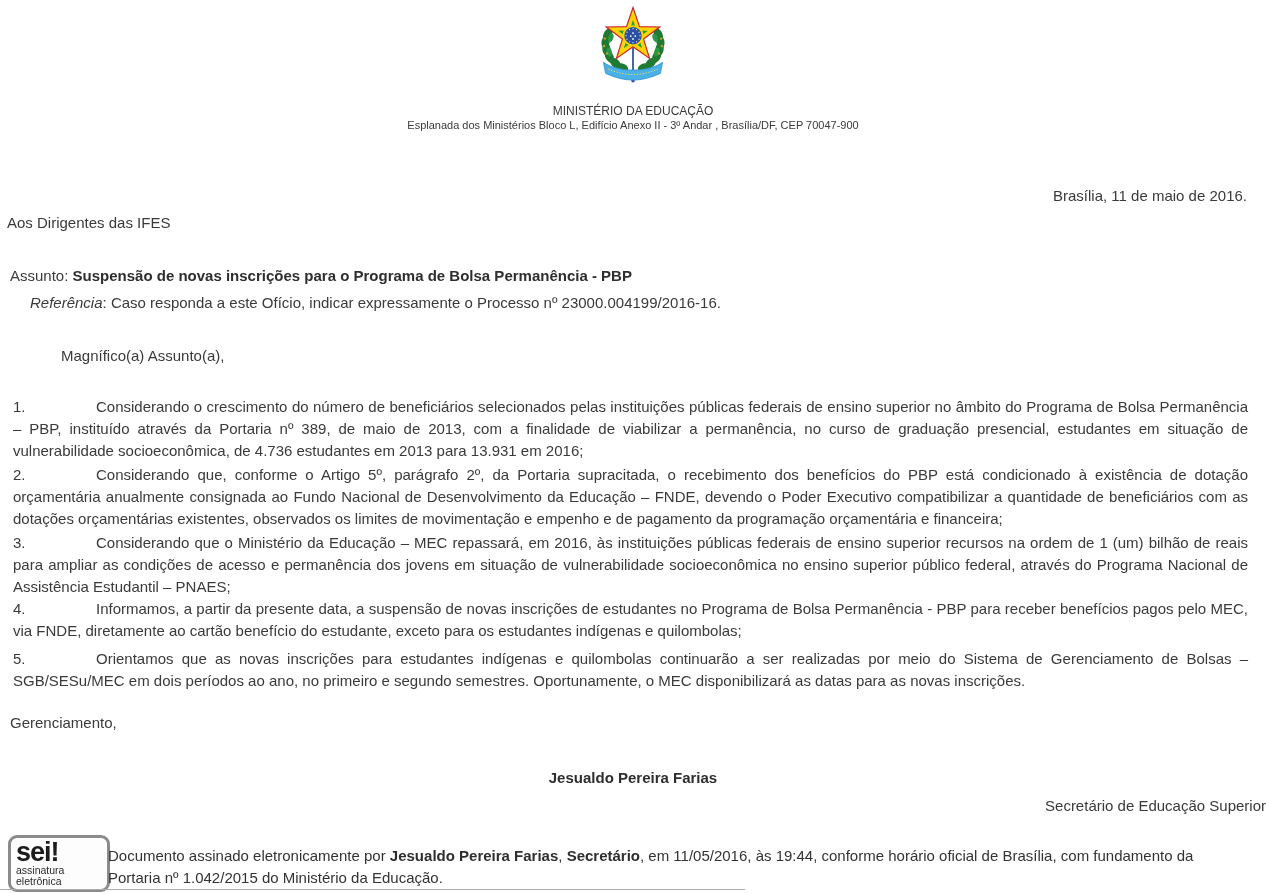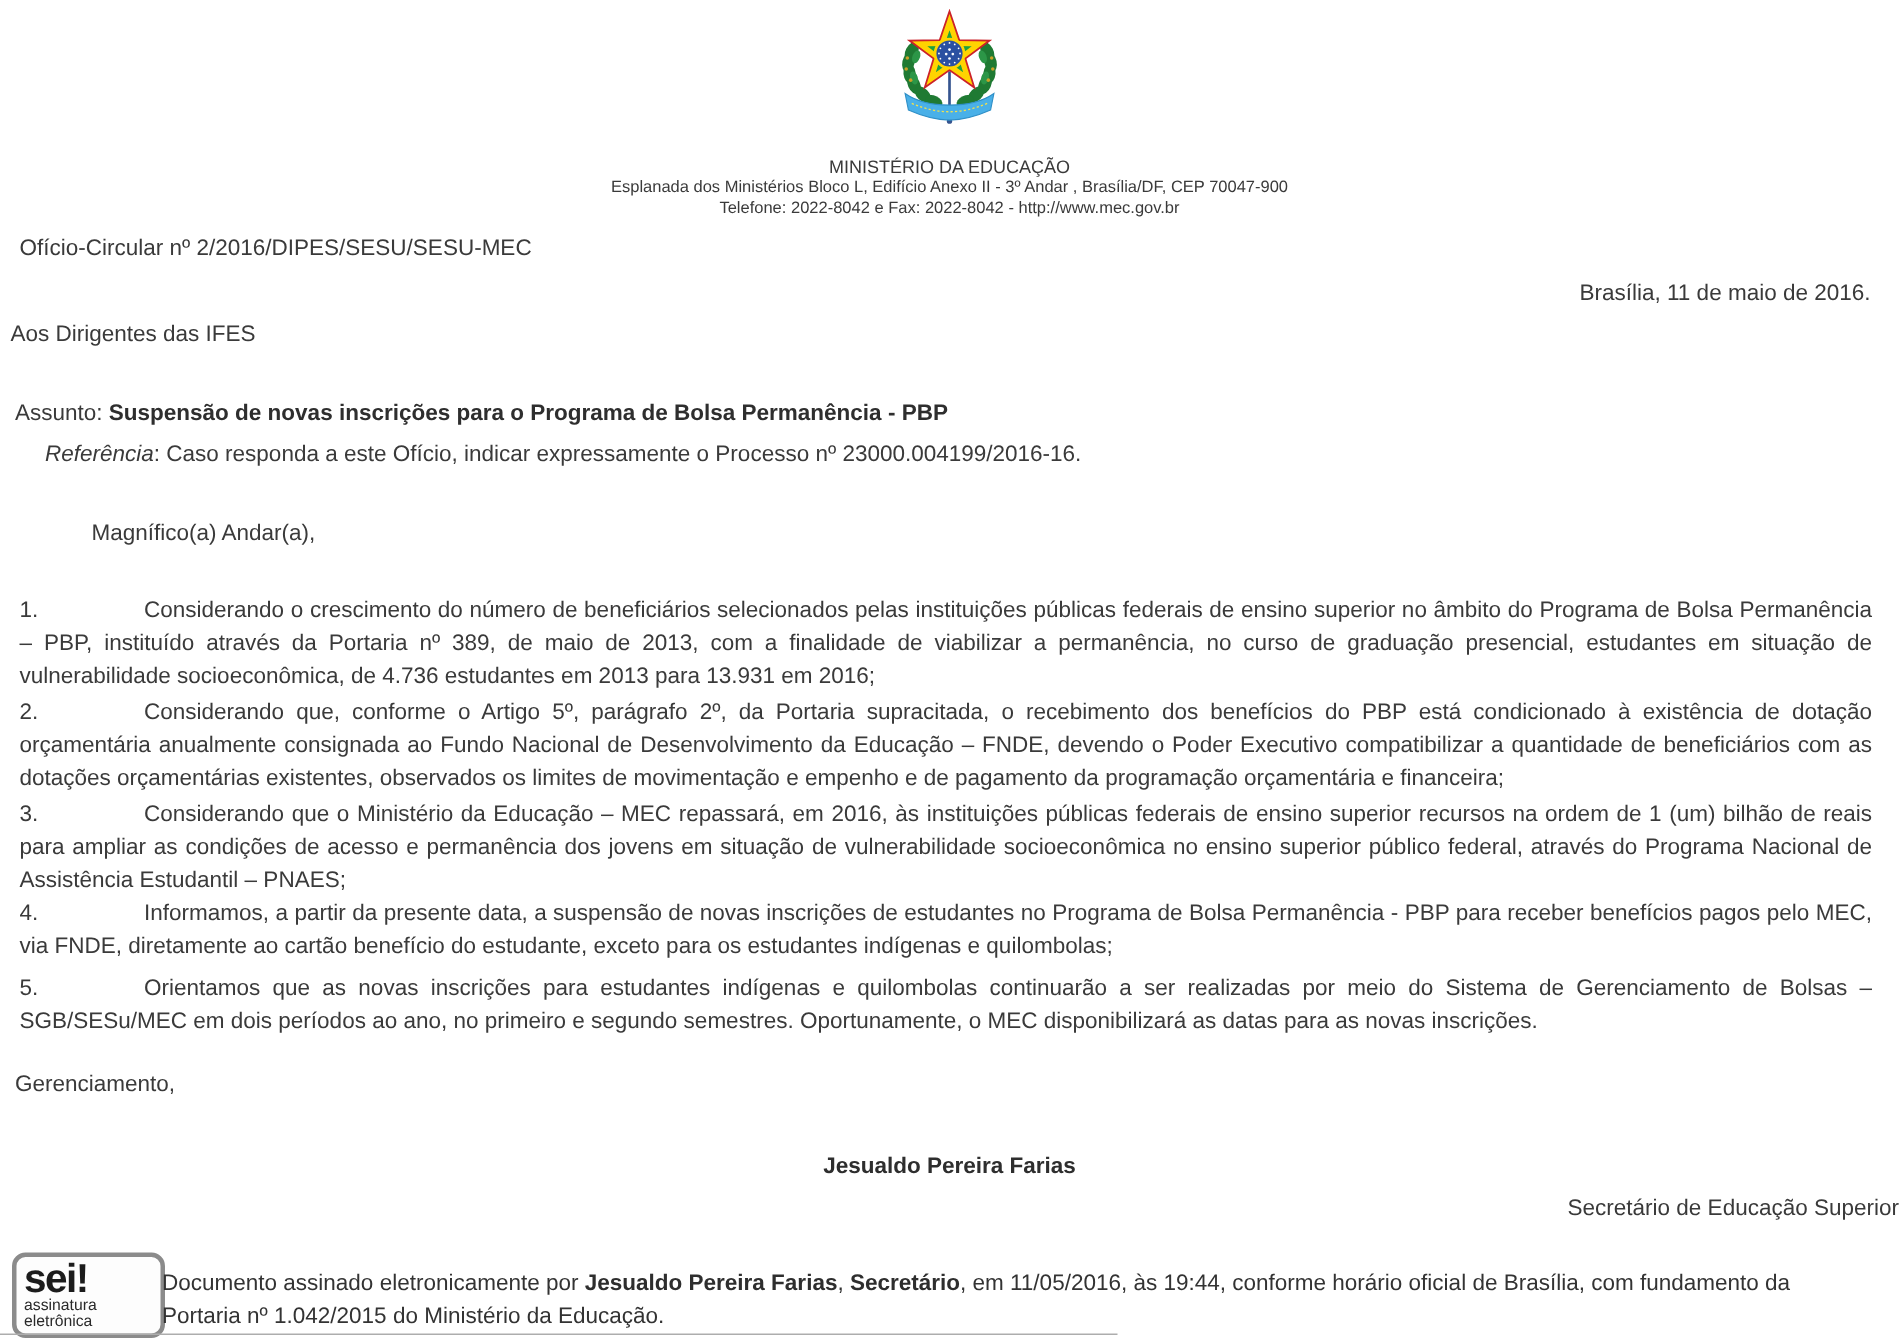--- a/index.html
+++ b/index.html
@@ -107,32 +107,30 @@
           <circle cx="47" cy="40.5" r="1.2"></circle>
         <circle cx="53" cy="40.5" r="1.2"></circle>
           <circle cx="50" cy="44.5" r="1.2"></circle>
       </g>
 
       <path d="M10,76 C30,90 70,90 90,76 L87,91 C60,103 40,103 13,91 Z" fill="#49b0e8" stroke="#2f8fc7" stroke-width="1"></path>
       <path d="M16,85 C40,95 60,95 84,85" fill="none" stroke="#f2e14c" stroke-width="1.2" stroke-dasharray="2,2"></path>
     </svg>
     <div class="ministry">MINISTÉRIO DA EDUCAÇÃO</div>
     <div class="addr">Esplanada dos Ministérios Bloco L, Edifício Anexo II - 3º Andar , Brasília/DF, CEP 70047-900</div>
-    <div class="addr">Telefone: 2022-8042 e Fax: 2022-8042 - http://www.mec.gov.br</div>
   </div>
 
-  <div class="doc-number">Ofício-Circular nº 2/2016/DIPES/SESU/SESU-MEC</div>
   <div class="place-date">Brasília, 11 de maio de 2016.</div>
   <div class="addressee">Aos Dirigentes das IFES</div>
 
   <div class="subject"><span>Assunto: </span><b>Suspensão de novas inscrições para o Programa de Bolsa Permanência - PBP</b></div>
 
   <div class="reference"><i>Referência</i><span>: Caso responda a este Ofício, indicar expressamente o Processo nº 23000.004199/2016-16.</span></div>
 
-  <div class="salutation">Magnífico(a) Andar(a),</div>
+  <div class="salutation">Magnífico(a) Assunto(a),</div>
 
   <p class="para" style="top:396px"><span class="pnum">1.</span><span>Considerando o crescimento do número de beneficiários selecionados pelas instituições públicas federais de ensino superior no âmbito do Programa de Bolsa Permanência – PBP, instituído através da Portaria nº 389, de maio de 2013, com a finalidade de viabilizar a permanência, no curso de graduação presencial, estudantes em situação de vulnerabilidade socioeconômica, de 4.736 estudantes em 2013 para 13.931 em 2016;</span></p>
 
   <p class="para" style="top:464px"><span class="pnum">2.</span><span>Considerando que, conforme o Artigo 5º, parágrafo 2º, da Portaria supracitada, o recebimento dos benefícios do PBP está condicionado à existência de dotação orçamentária anualmente consignada ao Fundo Nacional de Desenvolvimento da Educação – FNDE, devendo o Poder Executivo compatibilizar a quantidade de beneficiários com as dotações orçamentárias existentes, observados os limites de movimentação e empenho e de pagamento da programação orçamentária e financeira;</span></p>
 
   <p class="para" style="top:532px"><span class="pnum">3.</span><span>Considerando que o Ministério da Educação – MEC repassará, em 2016, às instituições públicas federais de ensino superior recursos na ordem de 1 (um) bilhão de reais para ampliar as condições de acesso e permanência dos jovens em situação de vulnerabilidade socioeconômica no ensino superior público federal, através do Programa Nacional de Assistência Estudantil – PNAES;</span></p>
 
   <p class="para" style="top:598px"><span class="pnum">4.</span><span>Informamos, a partir da presente data, a suspensão de novas inscrições de estudantes no Programa de Bolsa Permanência - PBP para receber benefícios pagos pelo MEC, via FNDE, diretamente ao cartão benefício do estudante, exceto para os estudantes indígenas e quilombolas;</span></p>
 
   <p class="para" style="top:648px"><span class="pnum">5.</span><span>Orientamos que as novas inscrições para estudantes indígenas e quilombolas continuarão a ser realizadas por meio do Sistema de Gerenciamento de Bolsas – SGB/SESu/MEC em dois períodos ao ano, no primeiro e segundo semestres. Oportunamente, o MEC disponibilizará as datas para as novas inscrições.</span></p>

